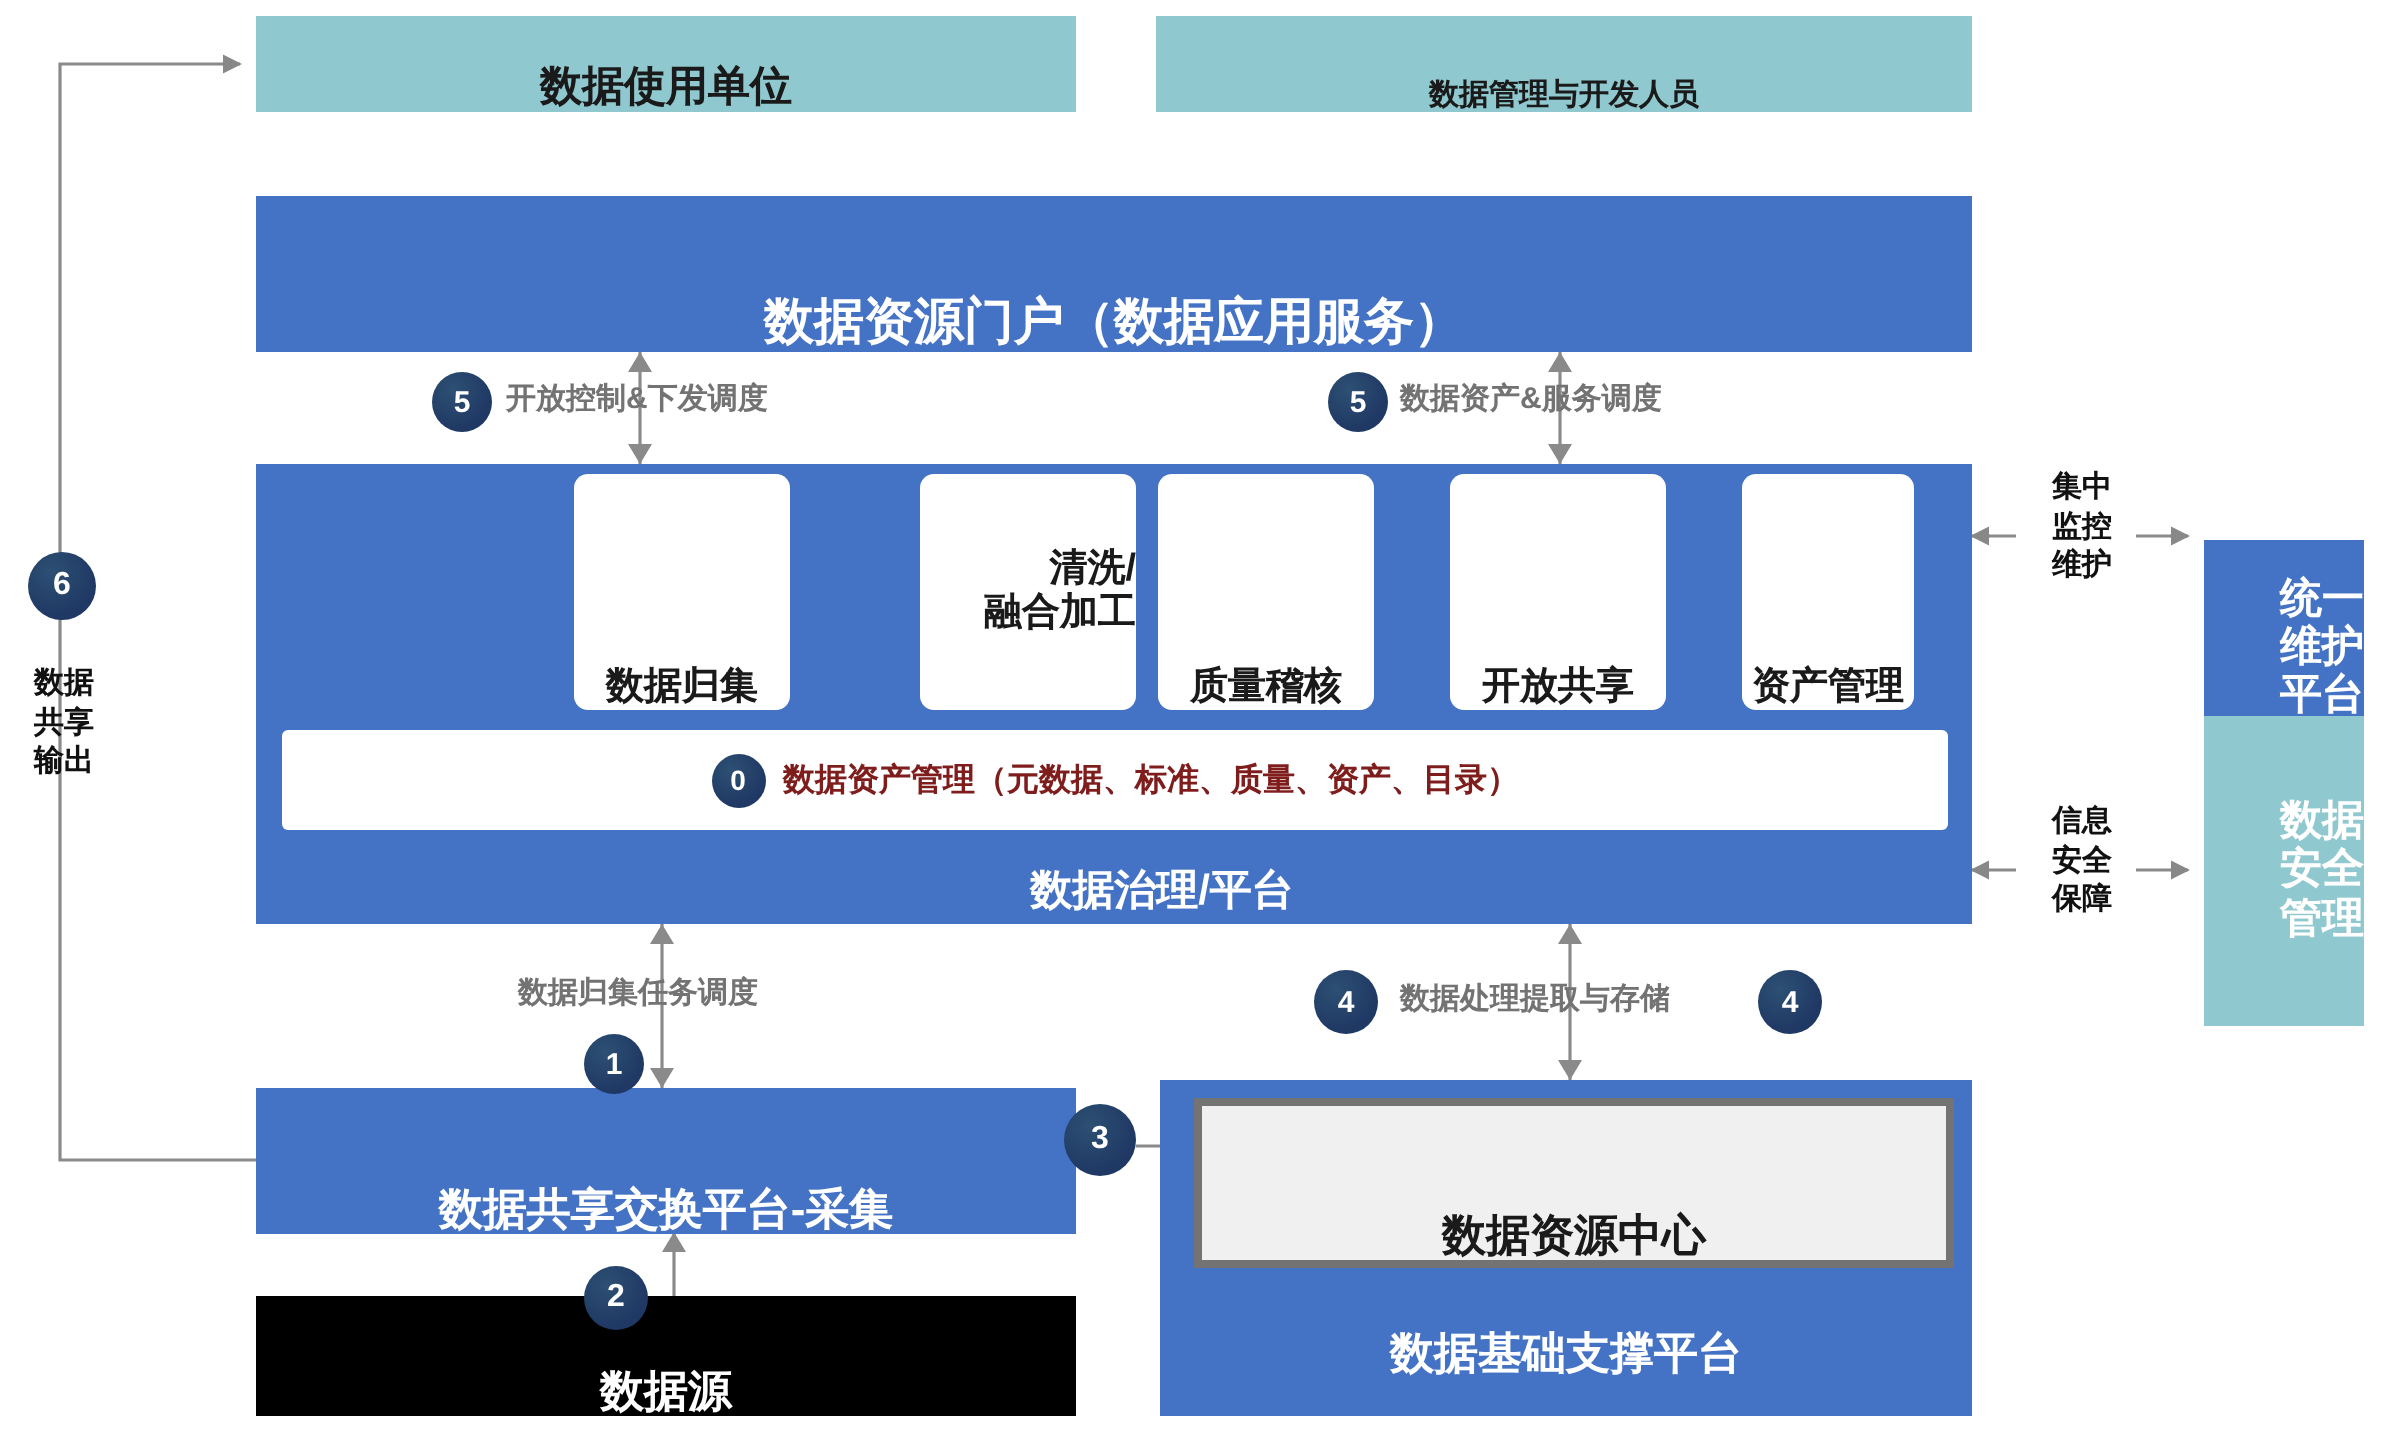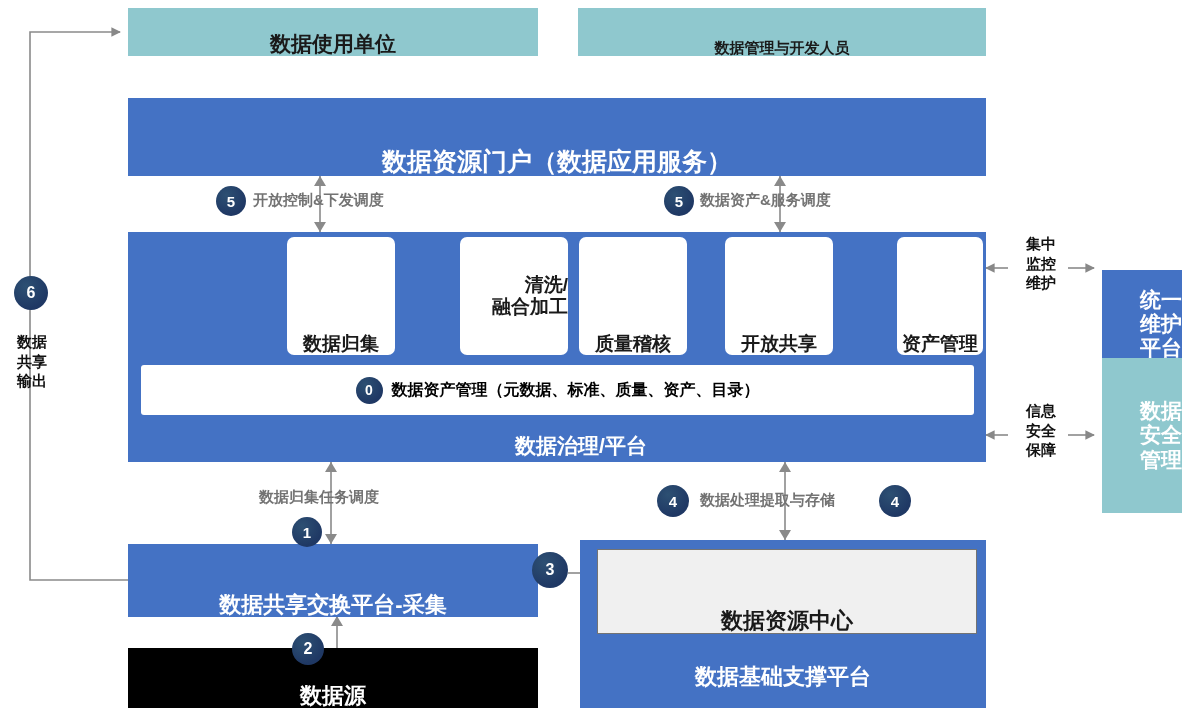--- a/index.html
+++ b/index.html
@@ -31,21 +31,21 @@
   .blue { background: #4472C4; color: #ffffff; }
   .gray { background: #000000; color: #ffffff; }
   .white-card {
     background: #ffffff;
     color: #1a1a1a;
     border-radius: 7px;
   }
   .lightgray-card {
     background: #F0F0F0;
     color: #1a1a1a;
-    border: 1px solid #737373;
+    border: 4px solid #737373;
   }
   .label {
     position: absolute;
     font-weight: bold;
     color: #737373;
     white-space: nowrap;
     line-height: 1.25;
   }
   .badge {
     position: absolute;
@@ -158,30 +158,30 @@
   </div>
 
   <div class="box white-card" style="left:579px; top:237px; width:108px; height:118px; font-size:19px;">
     <span>质量稽核</span>
   </div>
 
   <div class="box white-card" style="left:725px; top:237px; width:108px; height:118px; font-size:19px;">
     <span>开放共享</span>
   </div>
 
-  <div class="box white-card" style="left:897px; top:237px; width:86px; height:118px; font-size:19px;">
+  <div class="box white-card" style="left:871px; top:237px; width:86px; height:118px; font-size:19px;">
     <span>资产管理</span>
   </div>
 
   <div style="position:absolute; left:141px; top:365px; width:833px; height:50px; background:#ffffff; border-radius:3px; display:flex; align-items:center; justify-content:center;">
     <span style="display:inline-flex; align-items:center; gap:9px;">
       <span class="badge" style="position:relative; left:auto; top:auto; width:27px; height:27px; font-size:14px;">
         <span>0</span>
       </span>
-      <span style="font-size:16px; font-weight:bold; color:#000000;">数据资产管理（元数据、标准、质量、资产、目录）</span>
+      <span style="font-size:16px; font-weight:bold; color:#7f1d1d;">数据资产管理（元数据、标准、质量、资产、目录）</span>
     </span>
   </div>
 
   <div class="box" style="left:128px; top:420px; width:858px; height:38px; font-size:21px; color:#ffffff;margin-left:24px;">
     <span>数据治理/平台</span>
   </div>
 
   <div class="vert-label" style="left:1014px; top:234px; width:54px; font-size:15px;">
     <div>集中</div>
     <div>监控</div>

